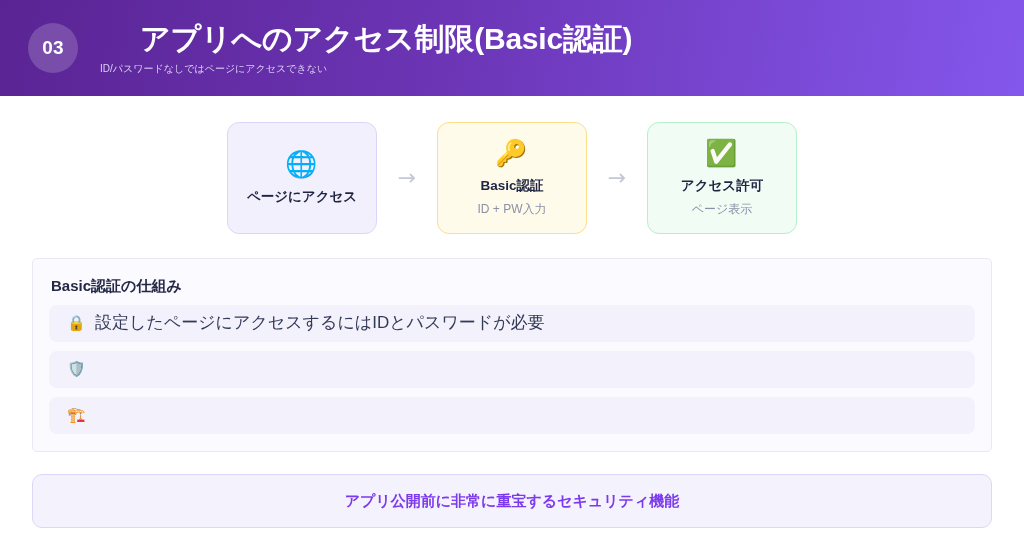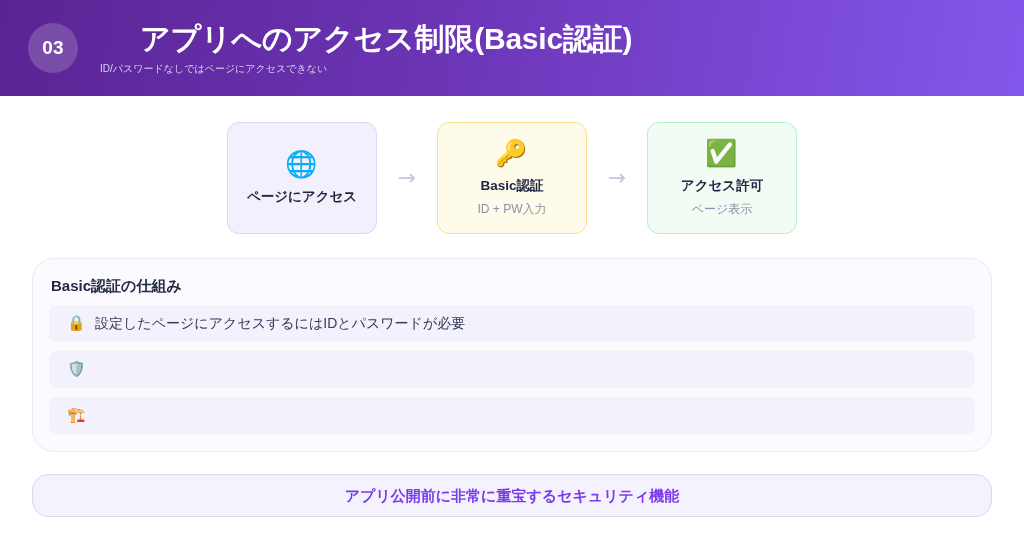--- a/index.html
+++ b/index.html
@@ -138,21 +138,21 @@
 
   
   .panel {
     position: absolute;
     left: 32px;
     top: 258px;
     width: 960px;
     height: 194px;
     background: #fafaff;
     border: 1px solid #e9e9f3;
-    border-radius: 22px;
+    border-radius: 5px;
     padding: 18px 16px 14px 16px;
   }
 
   .panel-heading {
     font-size: 15px;
     font-weight: bold;
     color: #232845;
     margin: 0 0 10px 2px;
     line-height: 1.2;
   }
@@ -175,35 +175,35 @@
 
   .row-emoji {
     flex: 0 0 auto;
     width: 28px;
     font-size: 15px;
     line-height: 1;
     font-family: "DejaVu Sans", sans-serif;
   }
 
   .row-text {
-    font-size: 14px;
+    font-size: 17px;
     color: #333a57;
     line-height: 1.2;
   }
 
   
   .footer-banner {
     position: absolute;
     left: 32px;
     top: 474px;
     width: 960px;
-    height: 43px;
+    height: 54px;
     background: #f4f2fd;
     border: 1px solid #ddd6f8;
-    border-radius: 16px;
+    border-radius: 10px;
     display: flex;
     align-items: center;
     justify-content: center;
   }
 
   .footer-text {
     font-size: 15px;
     font-weight: bold;
     color: #7c3aed;
     line-height: 1.2;

